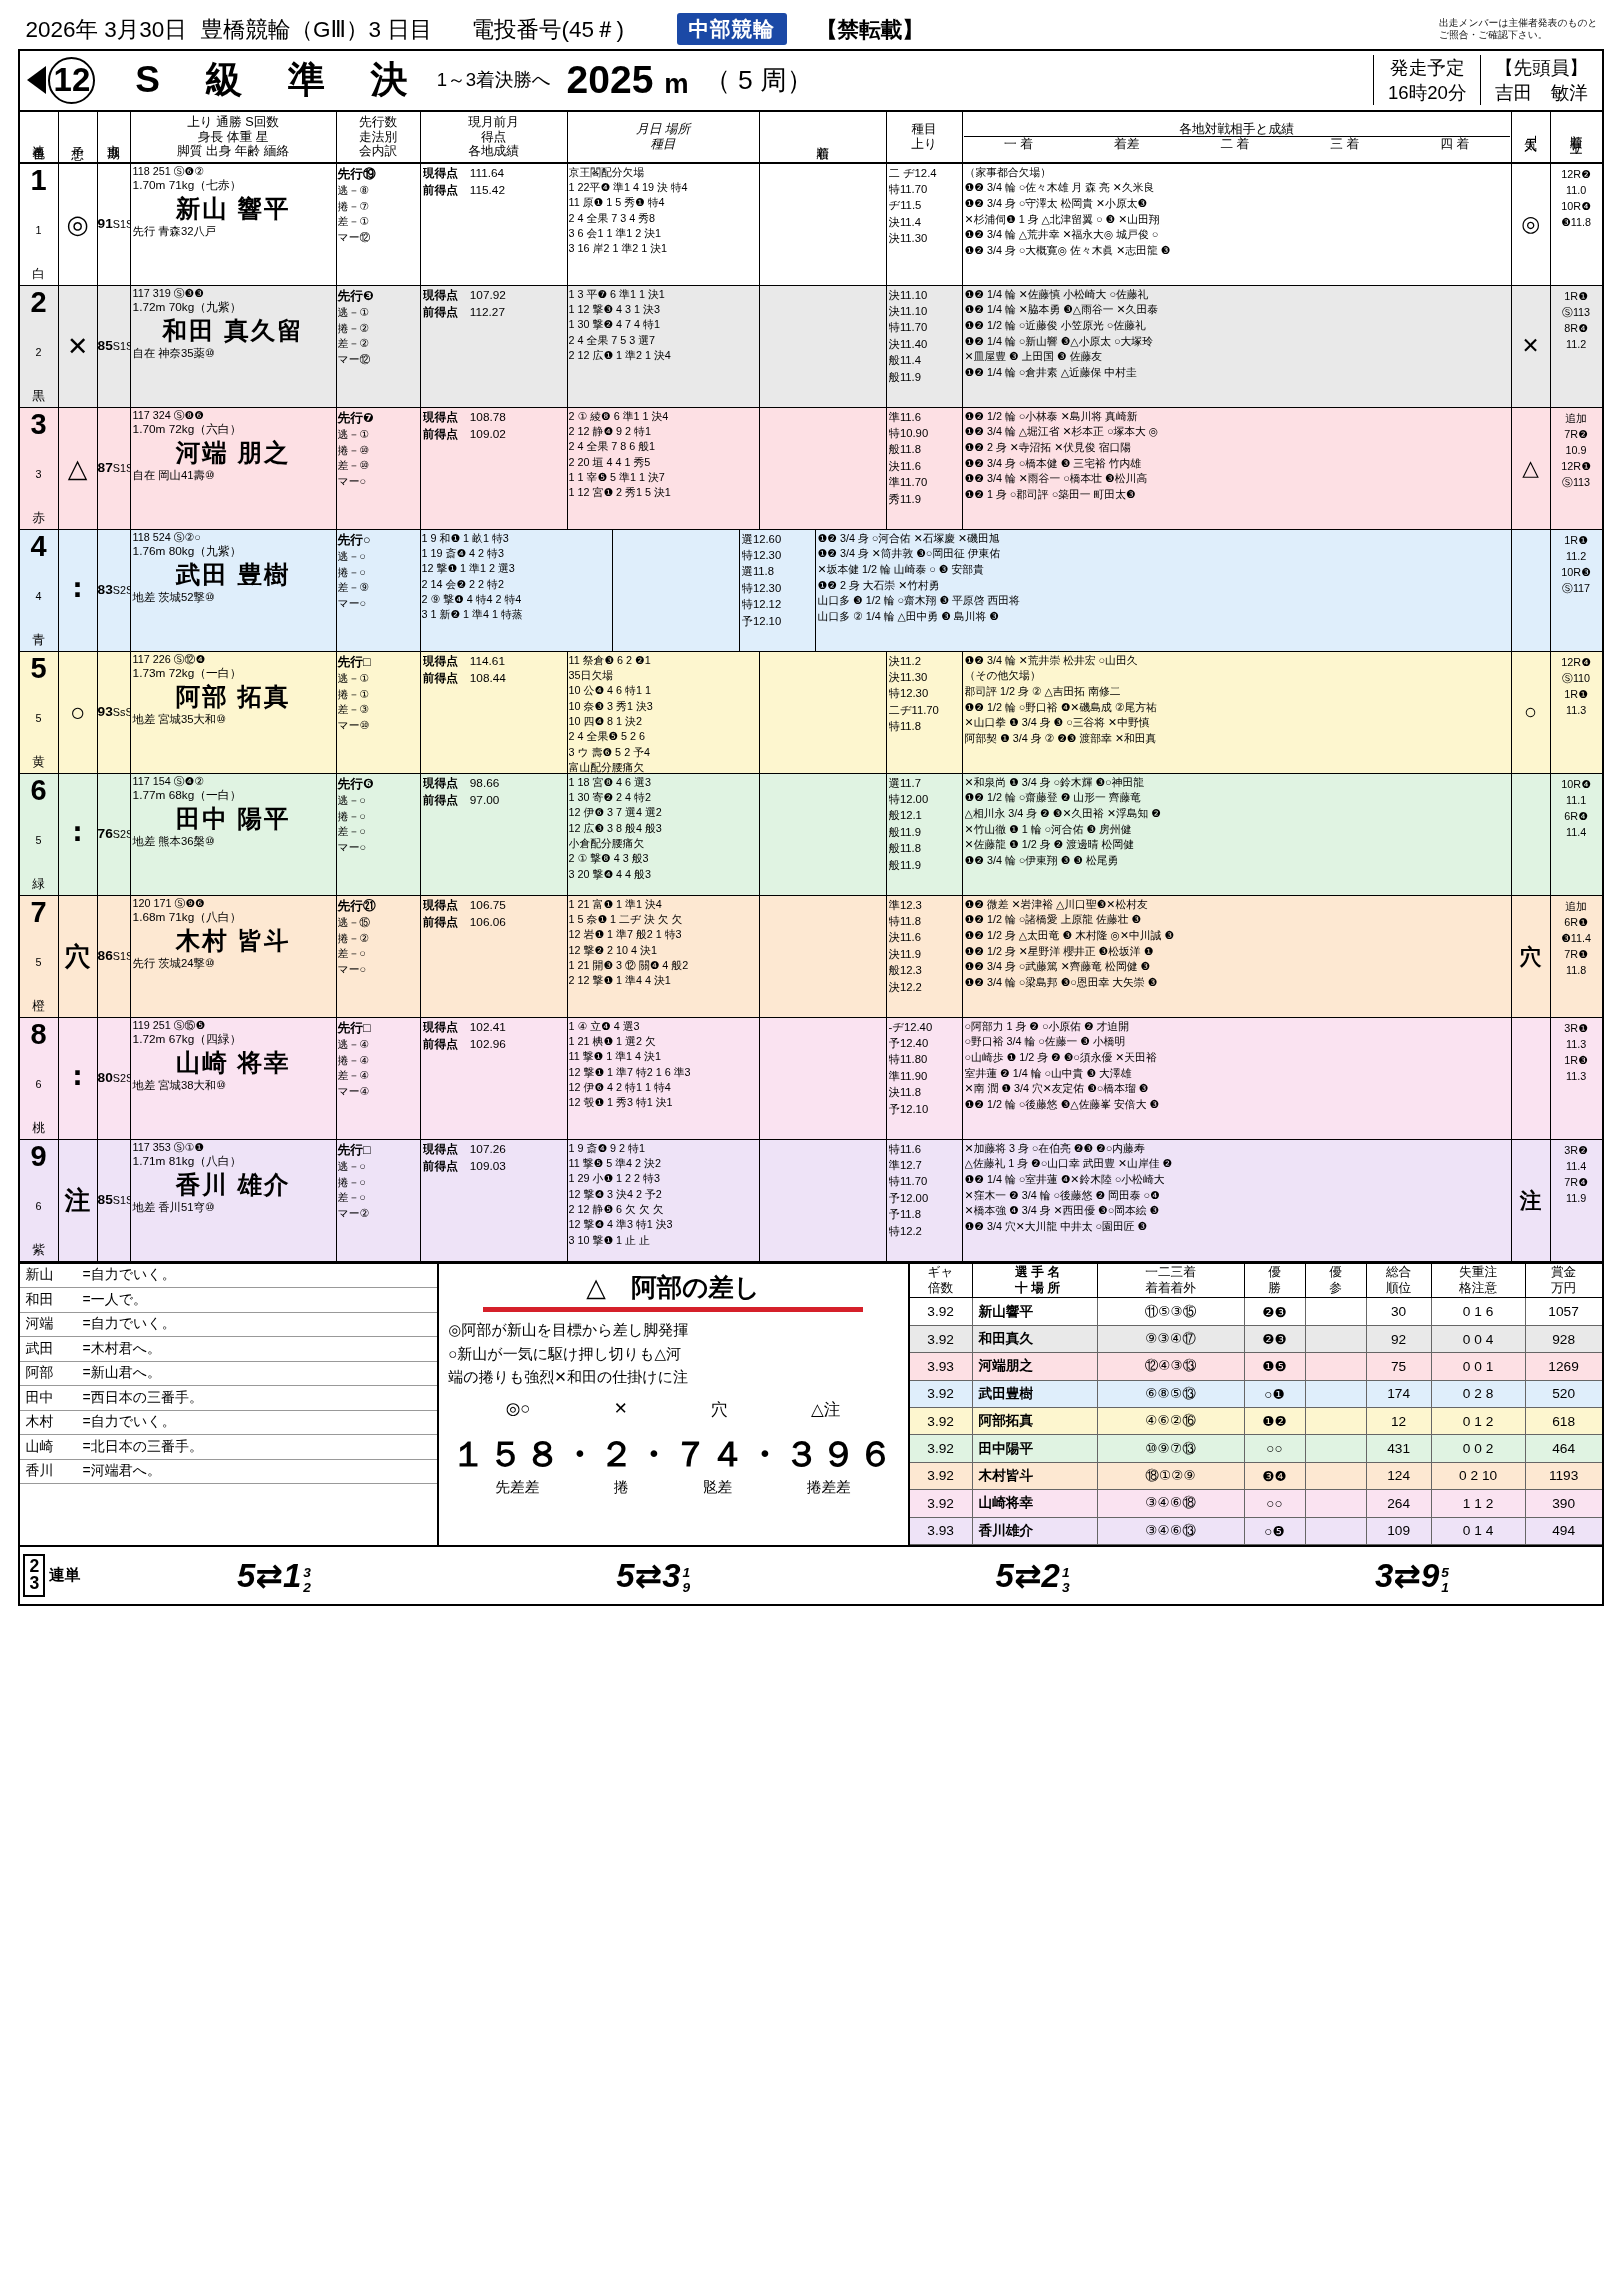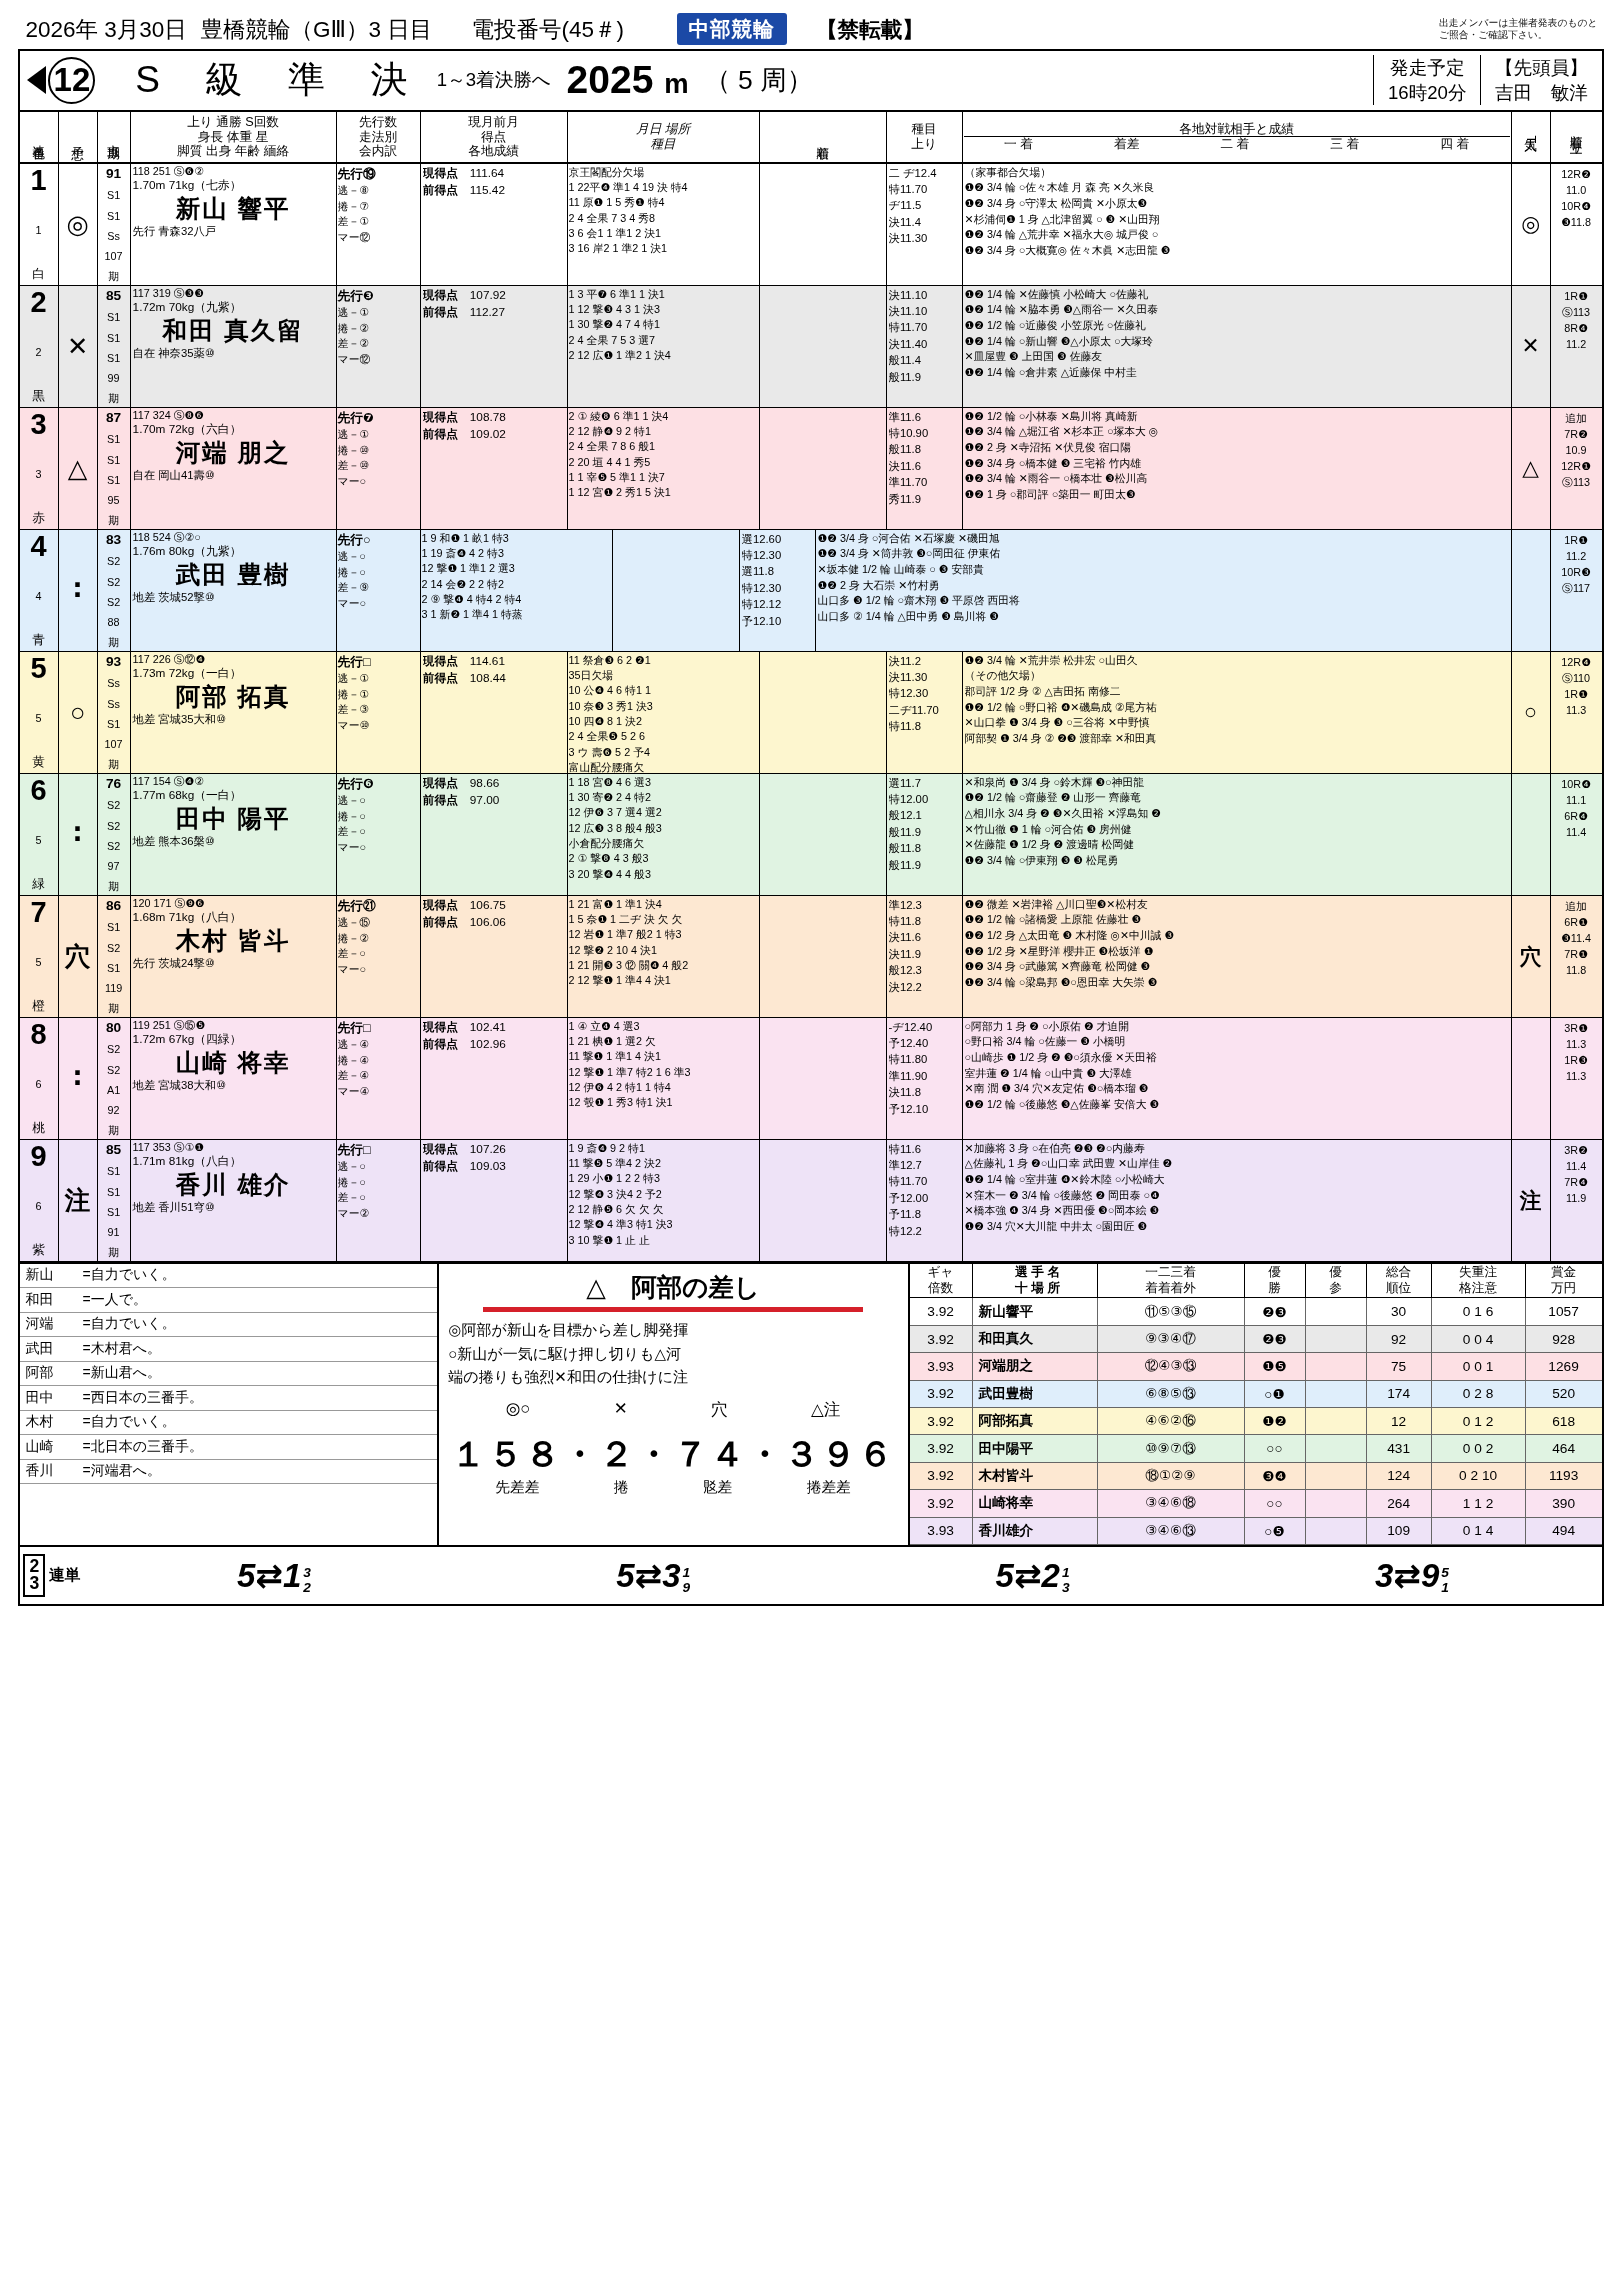--- a/index.html
+++ b/index.html
@@ -83,21 +83,21 @@
   }
   .race-no .circle {
     border: 2.9px solid #000;
     border-radius: 50%;
     width: 47px; height: 47px;
     display: flex; align-items: center; justify-content: center;
     font-size: 33px;
   }
   .class-name {
     font-size: 37px;
-    font-weight: normal;
+    font-weight: bold;
     letter-spacing: 17.6px;
     padding-left: 13.7px;
     min-width: 274px;
   }
   .kachi { font-size: 18.6px; padding: 0 11.8px; white-space: nowrap; }
   .dist { font-size: 39px; font-weight: bold; padding-left: 3.9px; }
   .dist .m { font-size: 27.4px; }
   .laps { font-size: 26.5px; padding-left: 15.7px; }
   .start-block {
     margin-left: auto;
@@ -173,21 +173,21 @@
     font-size: 29px; font-weight: bold; line-height: 1;
   }
   .cell-num .colorname { font-size: 12.7px; }
   .cell-yoso {
     width: 39px;
     display: flex; align-items: center; justify-content: center;
     font-size: 25.5px; font-weight: bold;
   }
   .cell-ten {
     width: 33px;
-    display: flex; flex-direction: column;
+    display: flex; flex-direction: row;
     align-items: center; justify-content: space-between;
     font-size: 10.8px; padding: 2px 0;
     line-height: 1.15;
   }
   .cell-ten .pt { font-size: 13.7px; font-weight: bold; }
   .cell-prof {
     width: 206px;
     display: flex; flex-direction: column;
     padding: 1px 2px;
     line-height: 1.2;

